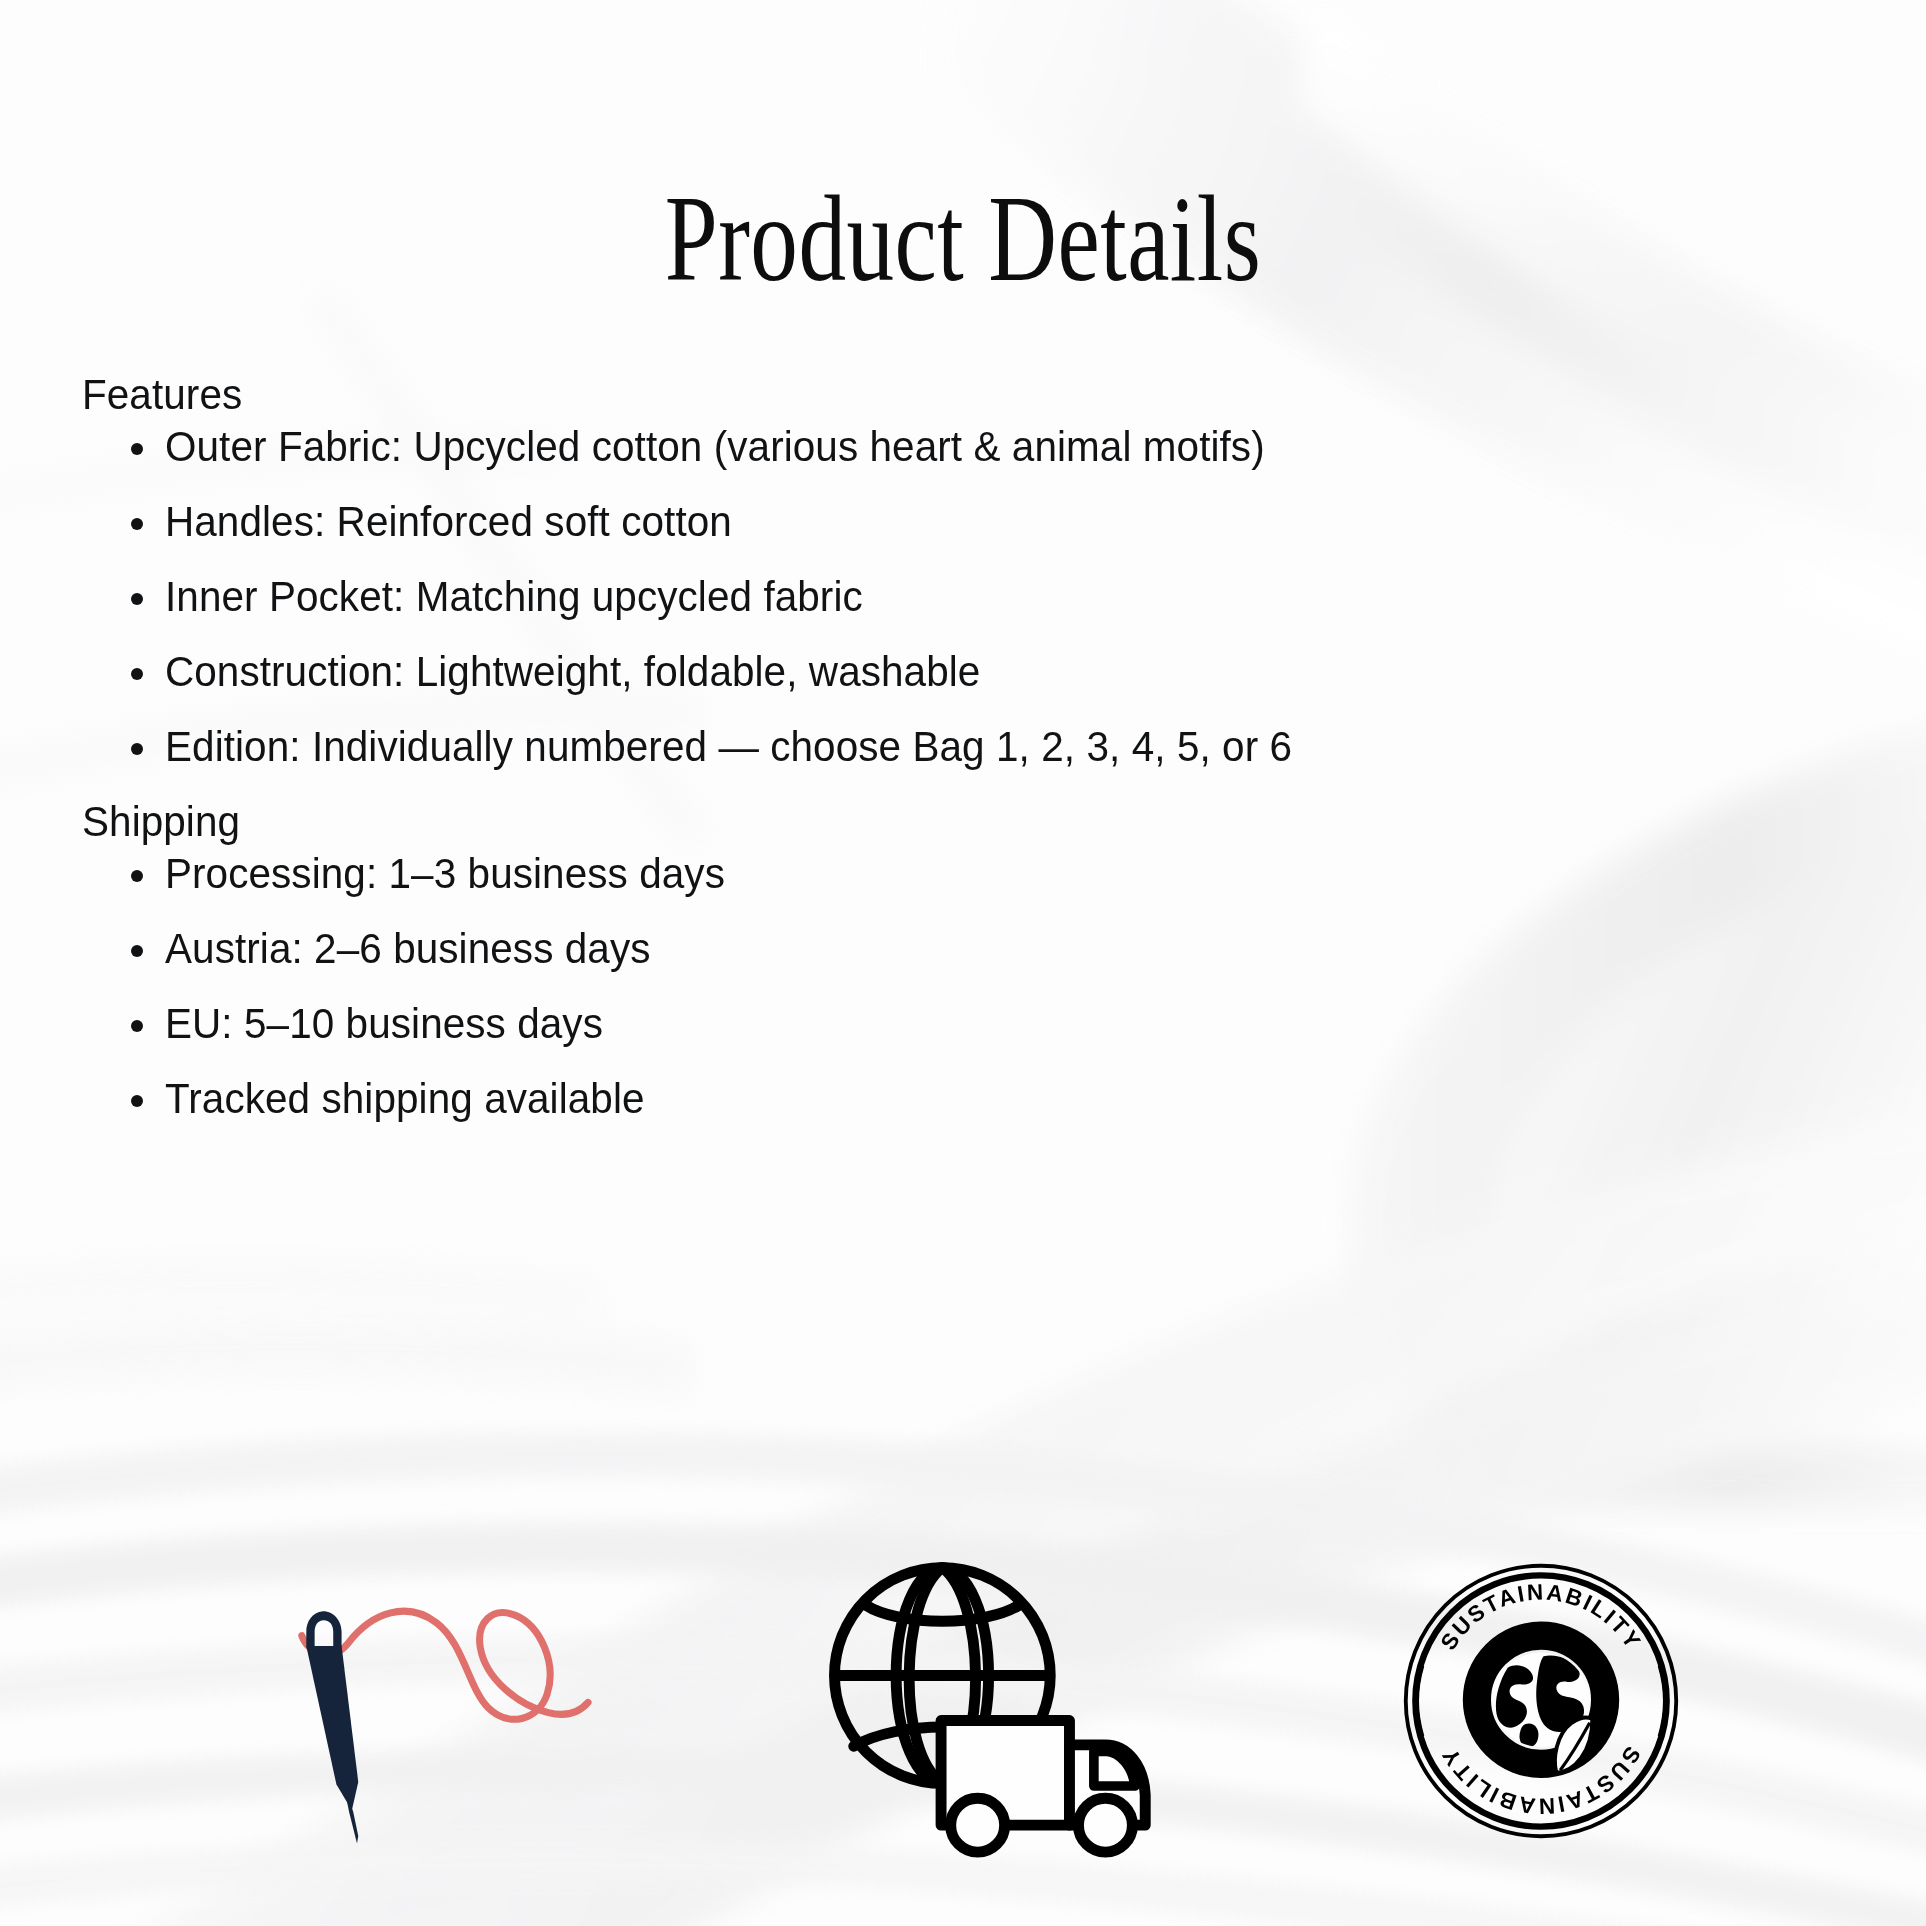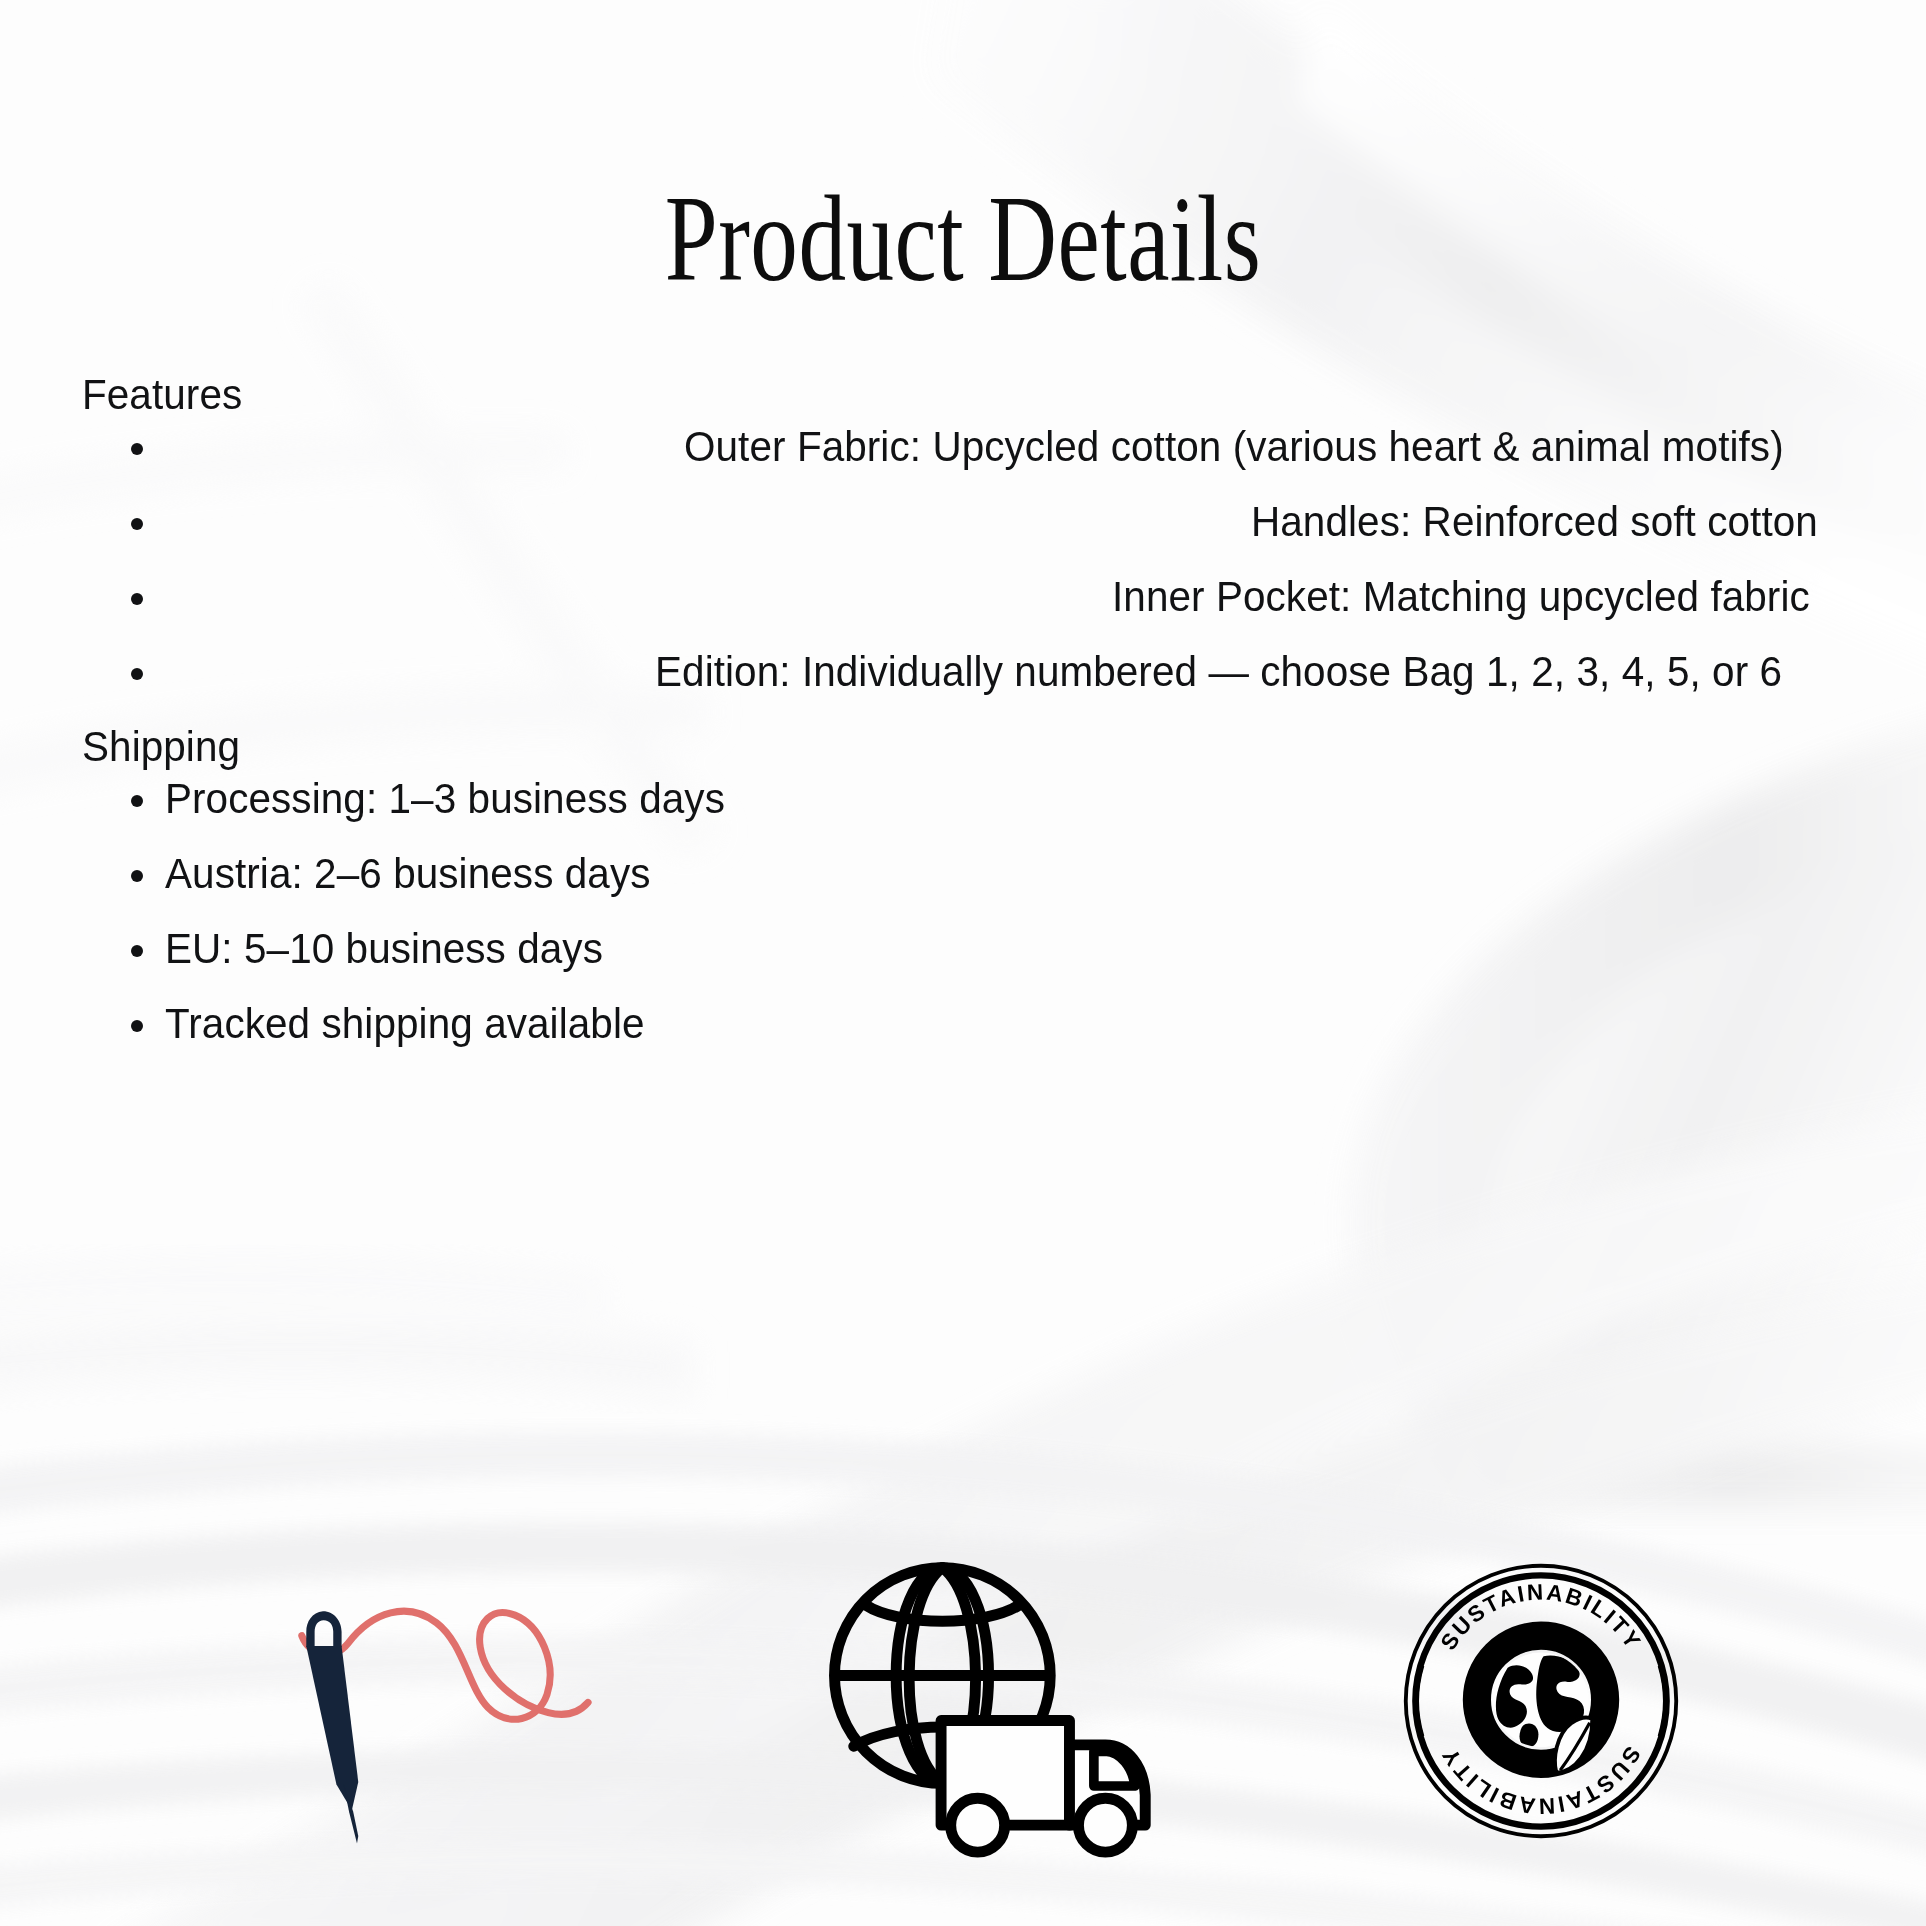--- a/index.html
+++ b/index.html
@@ -105,21 +105,21 @@
     content: "";
     position: absolute;
     left: 49px;
     top: 18px;
     width: 12.2px;
     height: 12.2px;
     border-radius: 50%;
     background: #111214;
   }
 
-  .gap-after-features { margin-bottom: 29.5px; text-align: right; }
+  .gap-after-features { margin-bottom: 29.5px; }
 
   
   .icon-row { position: absolute; z-index: 4; }
 
   #needle-icon  { left: 276px;  top: 1592px; }
   #globe-icon   { left: 828px; top: 1560px; }
   #badge-icon   { left: 1400px; top: 1560px; }
 </style>
 </head>
 <body>
@@ -204,20 +204,21 @@
     <h1 class="page-title">Product Details</h1>
 
     <div class="body-block">
 
       <div>
         <div class="section-head">Features</div>
         <ul class="bullets gap-after-features">
           <li><span class="li-text">Outer Fabric: Upcycled cotton (various heart &amp; animal motifs)</span></li>
           <li><span class="li-text">Handles: Reinforced soft cotton</span></li>
           <li><span class="li-text">Inner Pocket: Matching upcycled fabric</span></li>
+          <li><span class="li-text">Construction: Lightweight, foldable, washable</span></li>
           <li><span class="li-text">Edition: Individually numbered — choose Bag 1, 2, 3, 4, 5, or 6</span></li>
         </ul>
       </div>
 
       <div>
         <div class="section-head">Shipping</div>
         <ul class="bullets">
           <li><span class="li-text">Processing: 1–3 business days</span></li>
           <li><span class="li-text">Austria: 2–6 business days</span></li>
           <li><span class="li-text">EU: 5–10 business days</span></li>

